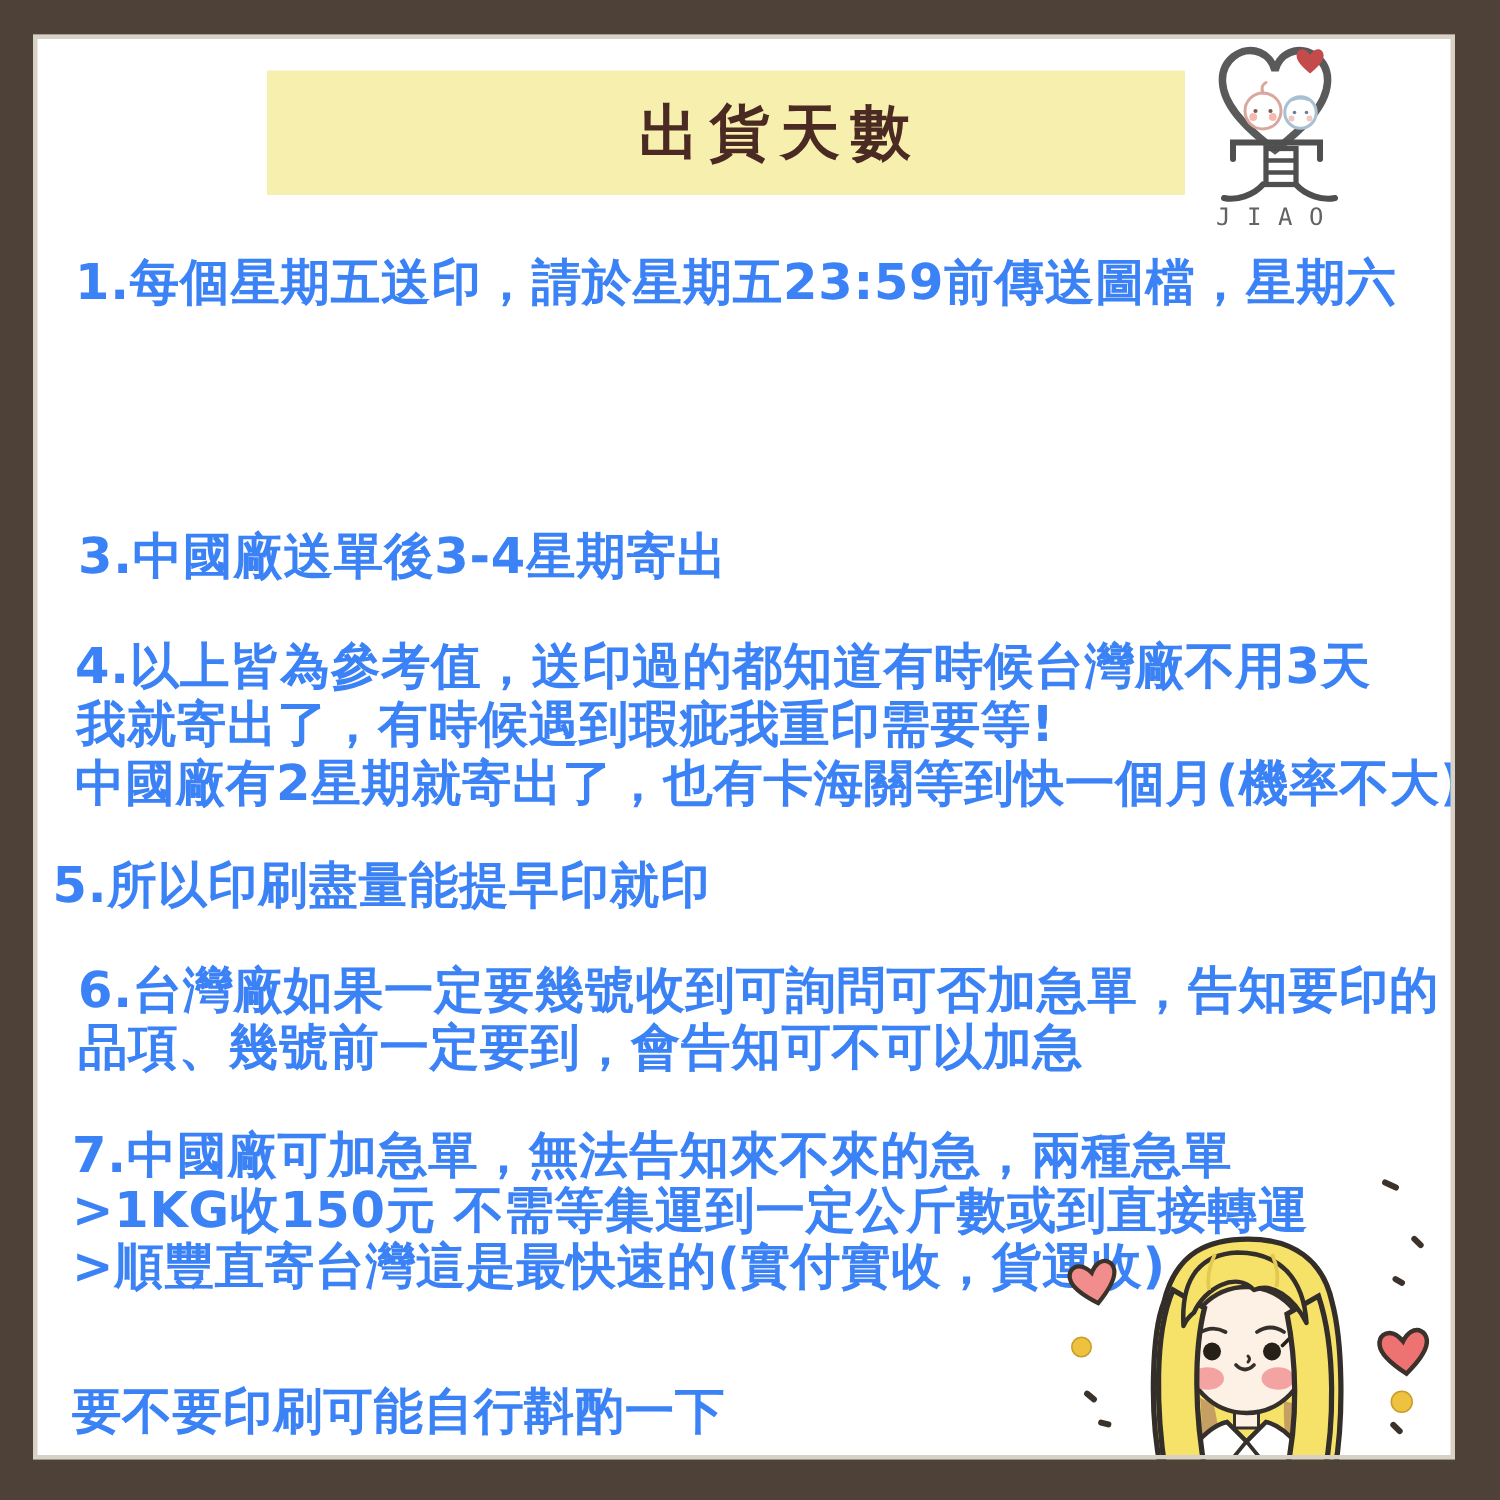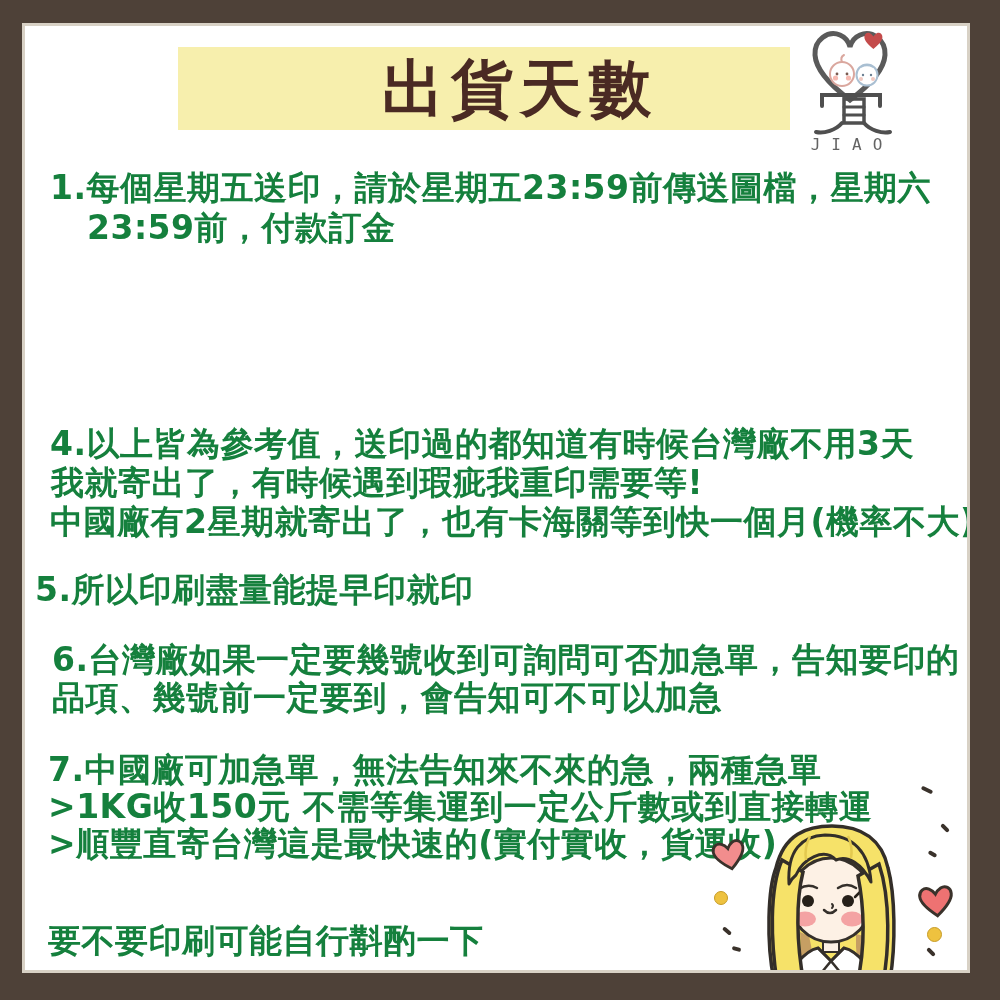--- a/index.html
+++ b/index.html
@@ -13,27 +13,27 @@
     border-style:solid;border-color:#4e4138;
     border-width:23px 30px 27px 22px;
     box-shadow:inset 0 0 0 3px #d8d1c5;
     box-sizing:border-box;
   }
   
   .banner{position:absolute;left:178px;top:47px;width:612px;height:83px;background:#f7efad;z-index:1;}
   .banner-title{
     width:100%;height:100%;display:flex;align-items:center;justify-content:center;
     padding-left:72px;box-sizing:border-box;
-    font-size:62px;font-weight:bold;color:#4a2a23;letter-spacing:7px;white-space:nowrap;
+    font-size:40px;font-weight:bold;color:#4a2a23;letter-spacing:7px;white-space:nowrap;
   }
   
   .logo{position:absolute;left:806px;top:26px;width:130px;height:130px;z-index:2;}
   
   .para{
-    position:absolute;z-index:2;color:#15803d;font-weight:bold;
+    position:absolute;z-index:2;color:#3b82f6;font-weight:bold;
     font-size:33px;line-height:40px;letter-spacing:.5px;white-space:nowrap;
   }
   .p1{left:50px;top:168px;}
   .p1 .ln2{margin-left:37px;}
   .p2{left:52px;top:281px;}
   .p3{left:52px;top:351px;}
   .p4{left:50px;top:424px;line-height:39px;}
   .p4 .ln2{margin-left:1px;}
   .p5{left:35px;top:570px;}
   .p6{left:52px;top:641px;line-height:38px;}
@@ -83,21 +83,23 @@
       <rect x="38" y="73" width="20" height="24" stroke-width="3.5"></rect>
       <path d="M38,81 L58,81 M38,89 L58,89" stroke-width="3"></path>
       <path d="M36,97 C30,104 18,108 10,106" stroke-width="4"></path>
       <path d="M58,97 C64,104 76,108 84,106" stroke-width="4"></path>
     </g>
     <text x="46" y="124" text-anchor="middle" font-size="16" letter-spacing="11" fill="#636363" font-family="DejaVu Sans Mono, monospace">JIAO</text>
   </svg>
 
   <div class="para p1">
     <div class="ln1">1.每個星期五送印，請於星期五23:59前傳送圖檔，星期六</div>
-    <div class="ln2">23:59前，付款訂金</div>
+  </div>
+  <div class="para p3">
+    <div>3.中國廠送單後3-4星期寄出</div>
   </div>
   <div class="para p4">
     <div class="ln1">4.以上皆為參考值，送印過的都知道有時候台灣廠不用3天</div>
     <div class="ln2">我就寄出了，有時候遇到瑕疵我重印需要等!</div>
     <div class="ln3">中國廠有2星期就寄出了，也有卡海關等到快一個月(機率不大)</div>
   </div>
   <div class="para p5">
     <div>5.所以印刷盡量能提早印就印</div>
   </div>
   <div class="para p6">

